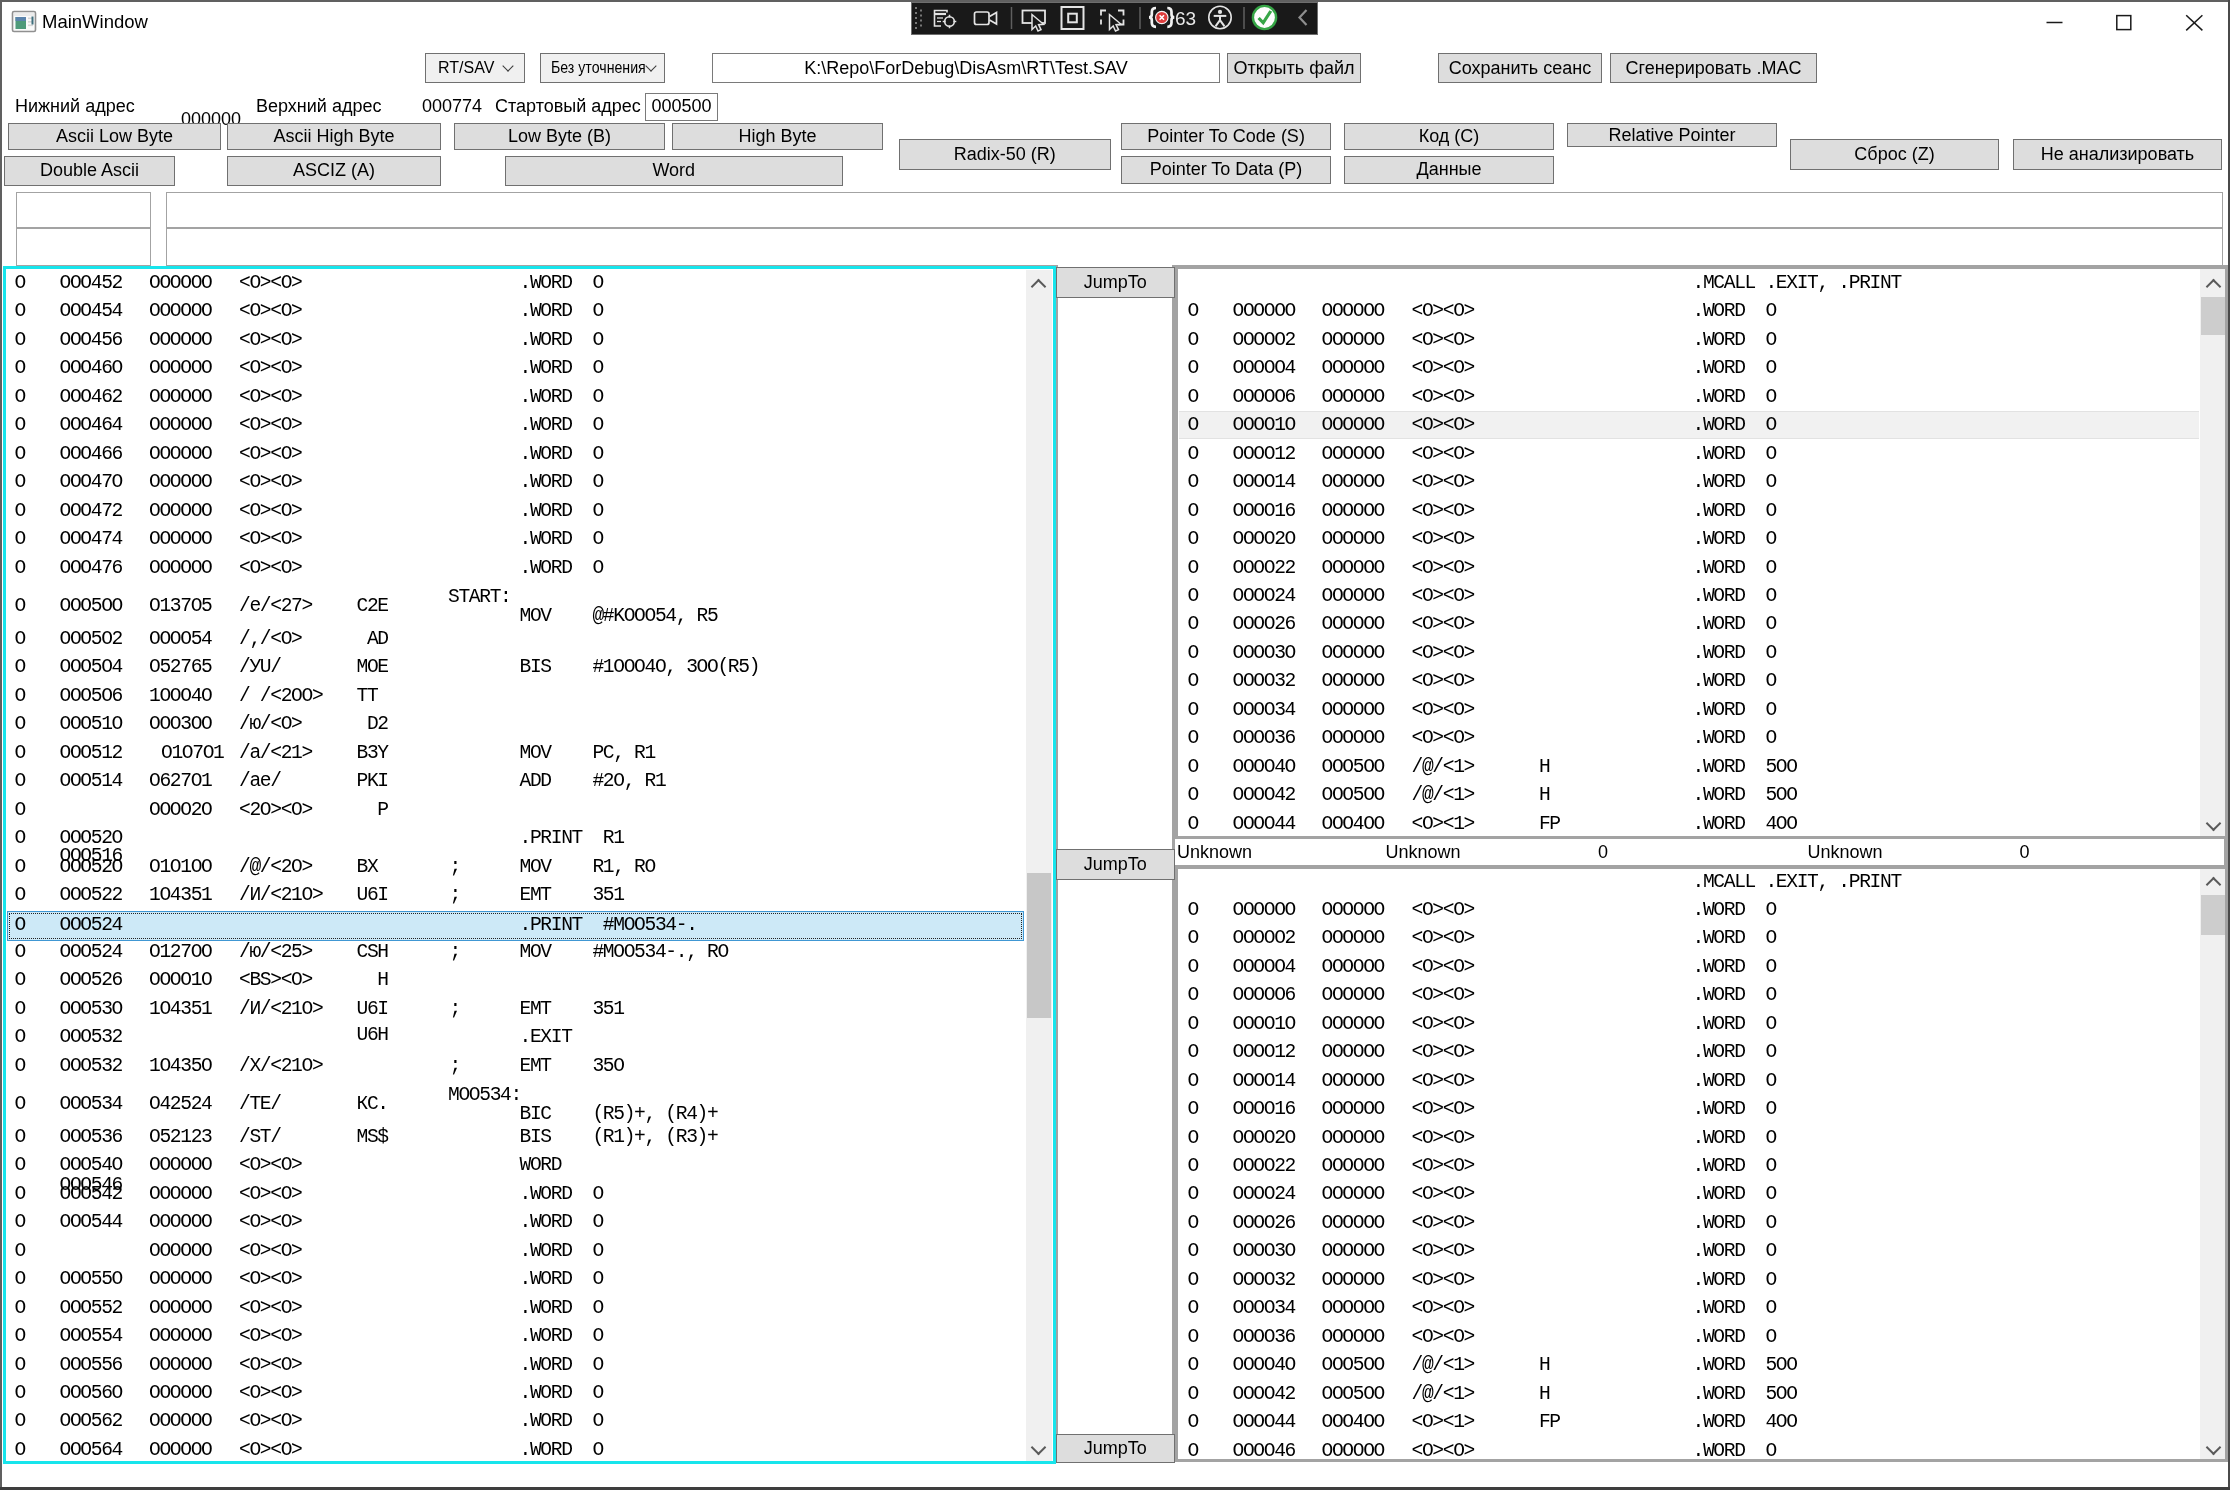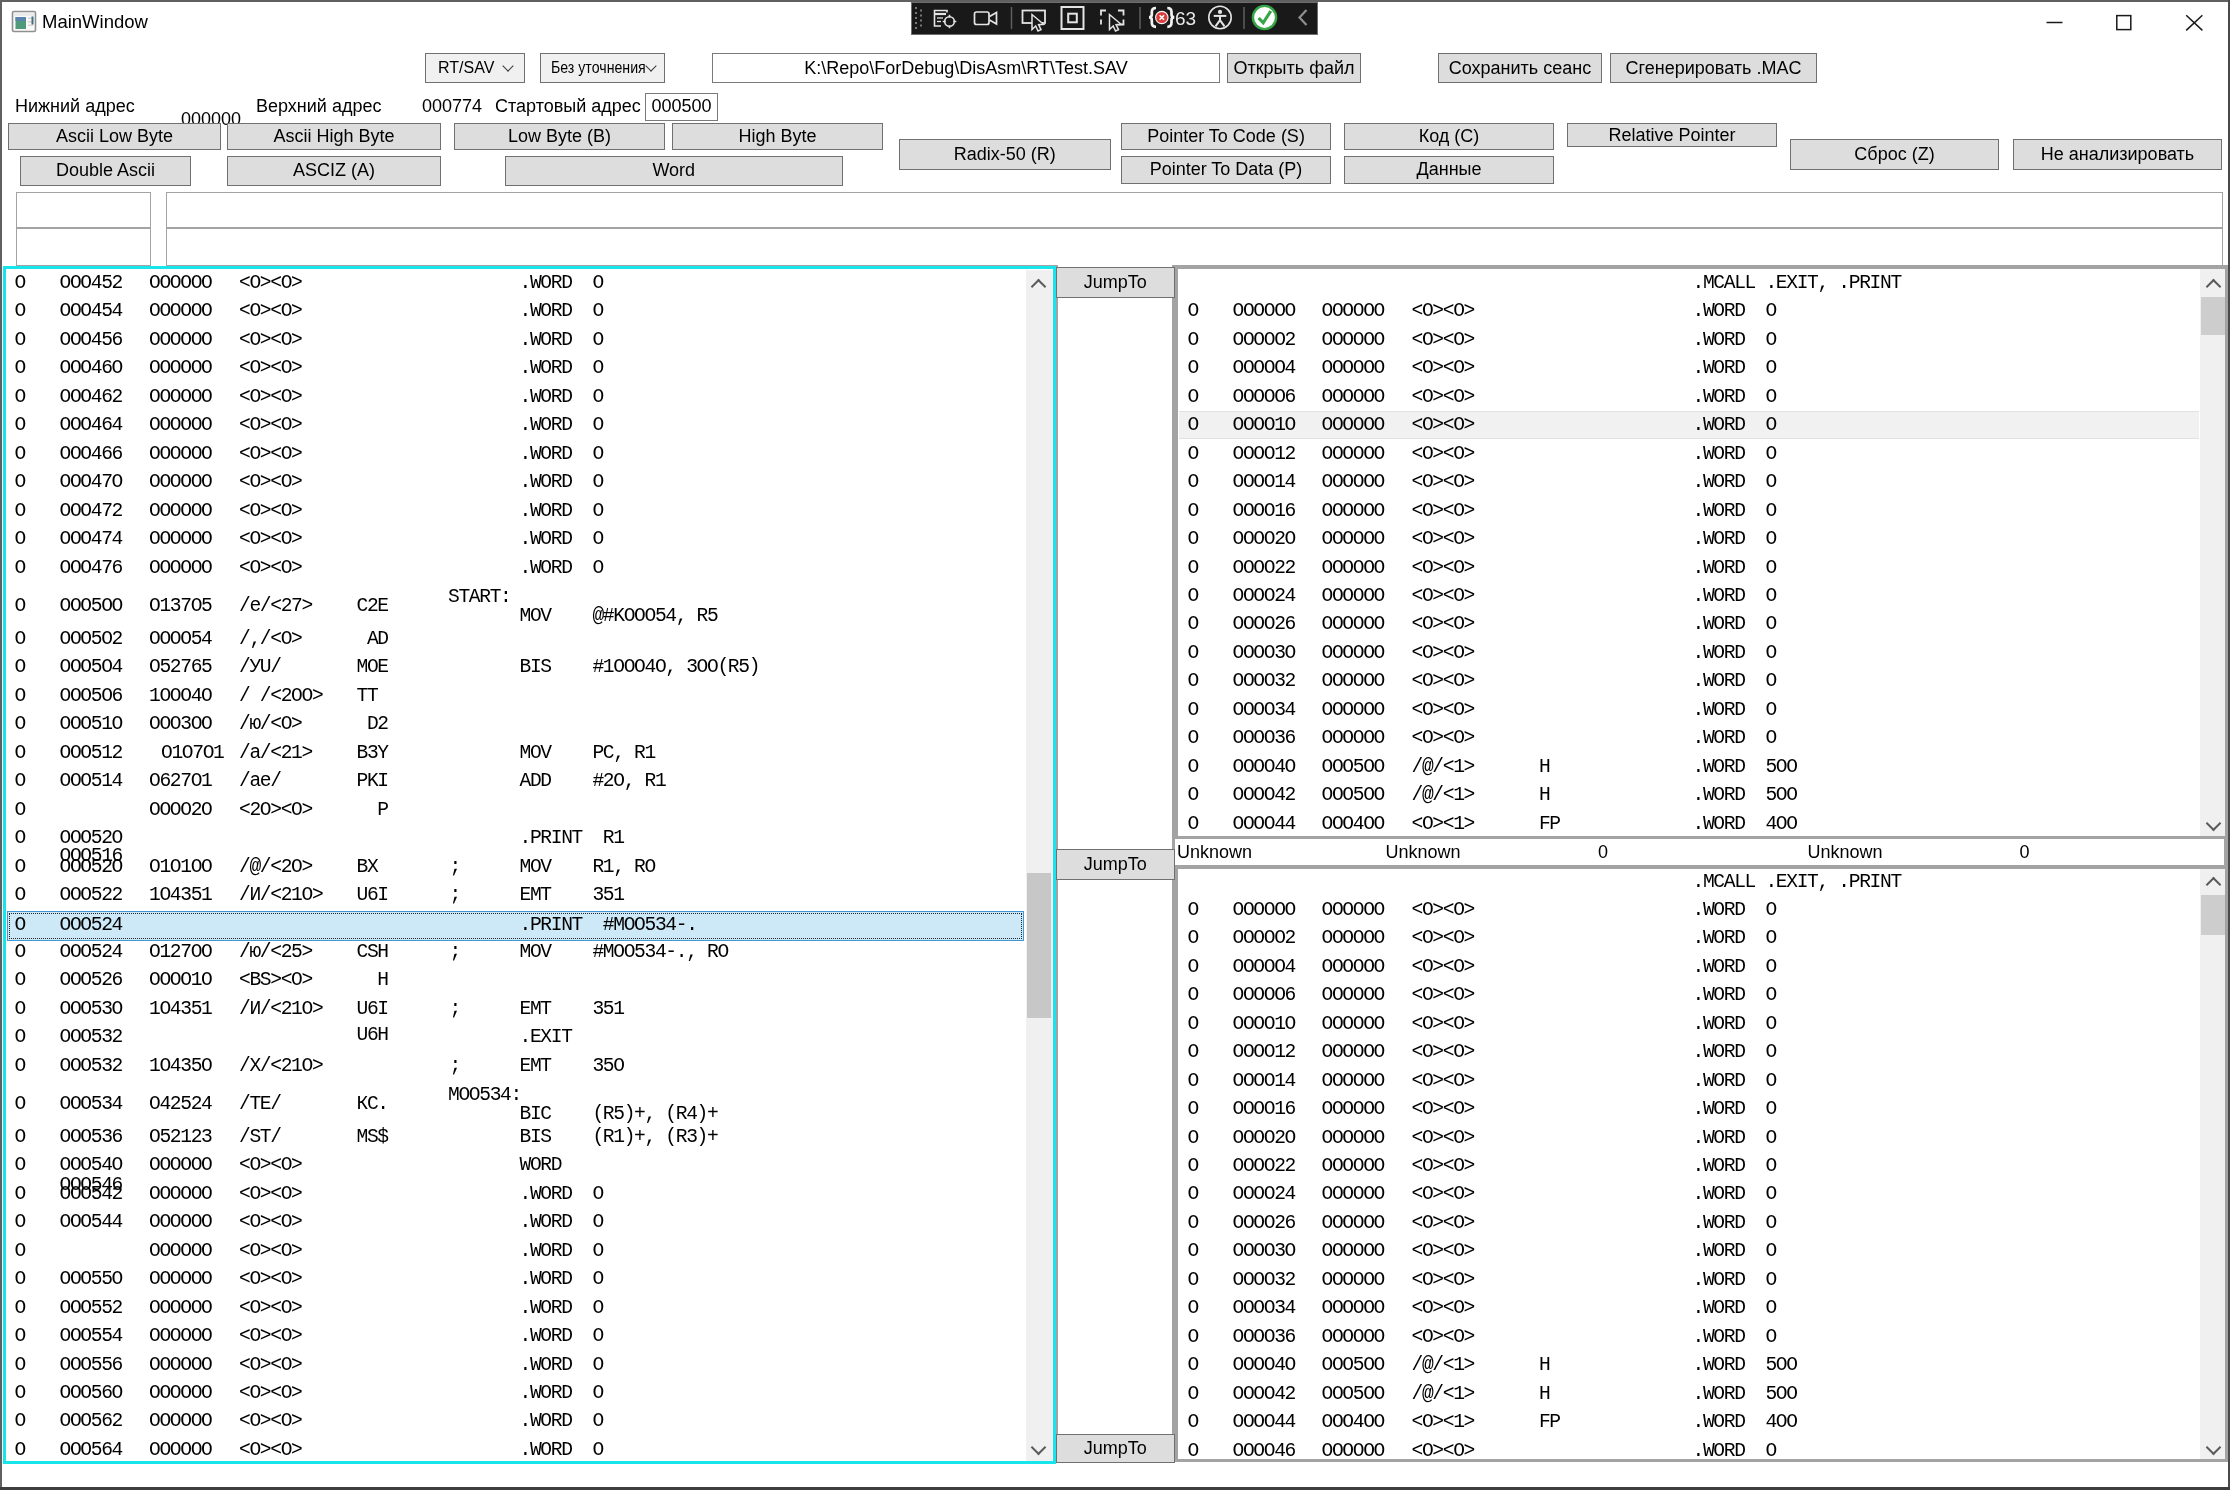--- a/index.html
+++ b/index.html
@@ -108,21 +108,21 @@
 <span class="lab" style="left:422px;top:95px">000774</span>
 <span class="lab" style="left:495px;top:95px">Стартовый адрес</span>
 <div class="tb" style="left:645px;top:92.5px;width:73px;height:28px;justify-content:center">000500</div>
 <div class="btn" style="left:8px;top:123px;width:213px;height:27px">Ascii Low Byte</div>
 <div class="btn" style="left:227px;top:123px;width:214px;height:27px">Ascii High Byte</div>
 <div class="btn" style="left:454px;top:123px;width:211px;height:27px">Low Byte (B)</div>
 <div class="btn" style="left:672px;top:123px;width:211px;height:27px">High Byte</div>
 <div class="btn" style="left:1121px;top:123px;width:210px;height:27px">Pointer To Code (S)</div>
 <div class="btn" style="left:1344px;top:123px;width:210px;height:27px">Код (C)</div>
 <div class="btn" style="left:1567px;top:123px;width:210px;height:24px">Relative Pointer</div>
-<div class="btn" style="left:20px;top:155.5px;width:171px;height:30px">Double Ascii</div>
+<div class="btn" style="left:4px;top:155.5px;width:171px;height:30px">Double Ascii</div>
 <div class="btn" style="left:227px;top:155.5px;width:214px;height:30px">ASCIZ (A)</div>
 <div class="btn" style="left:505px;top:155.5px;width:337.5px;height:30px">Word</div>
 <div class="btn" style="left:1121px;top:155.5px;width:210px;height:28px">Pointer To Data (P)</div>
 <div class="btn" style="left:1344px;top:155.5px;width:210px;height:28px">Данные</div>
 <div class="btn" style="left:898.5px;top:138.5px;width:212.5px;height:31.5px">Radix-50 (R)</div>
 <div class="btn" style="left:1790px;top:138.5px;width:209px;height:31.5px">Сброс (Z)</div>
 <div class="btn" style="left:2013px;top:138.5px;width:209px;height:31.5px">Не анализировать</div>
 <div class="a" style="left:16px;top:192px;width:135px;height:74px;border:1.5px solid #a3a3a3;background:#fff"></div>
 <div class="a" style="left:16px;top:227px;width:135px;height:1.5px;background:#a3a3a3"></div>
 <div class="a" style="left:166px;top:192px;width:2057px;height:74px;border:1.5px solid #a3a3a3;background:#fff"></div>

